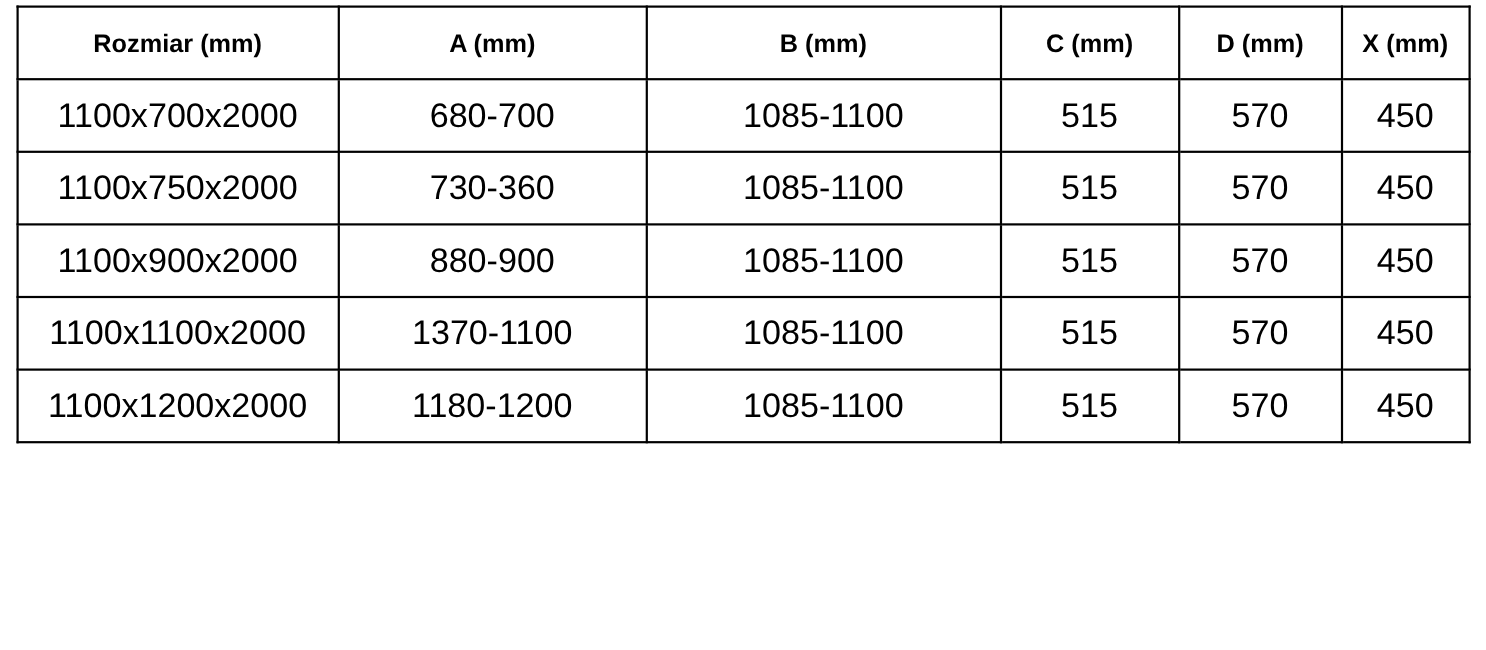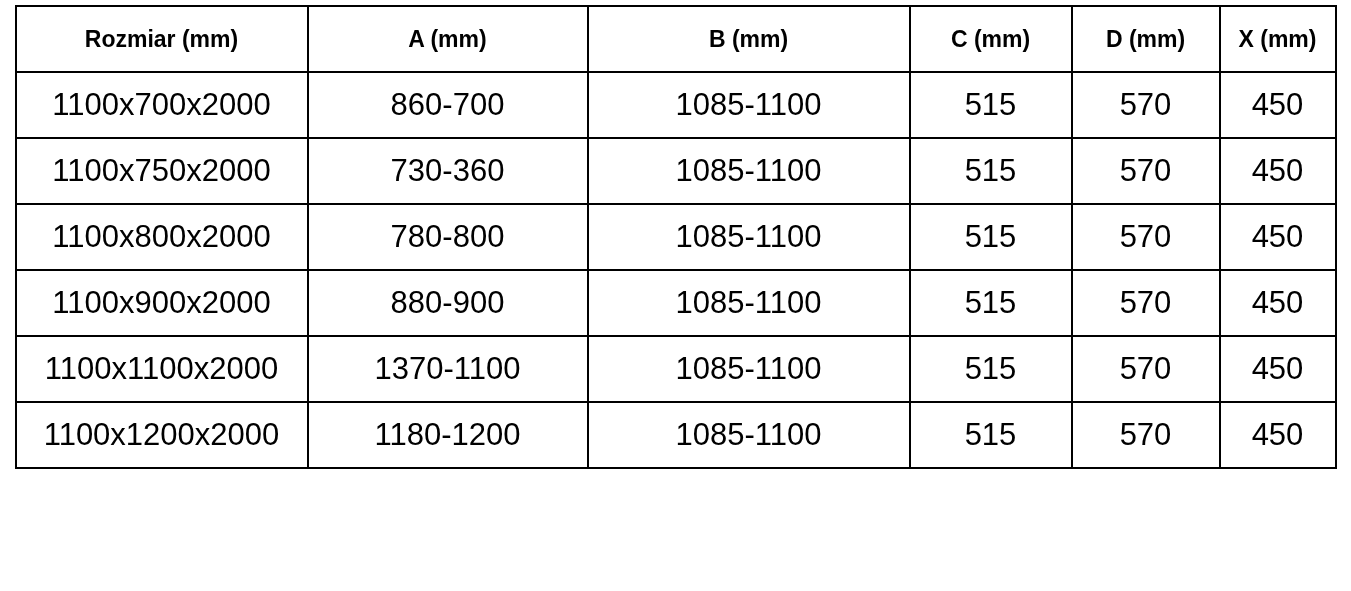--- a/index.html
+++ b/index.html
@@ -70,37 +70,29 @@
         <th>A (mm)</th>
         <th>B (mm)</th>
         <th>C (mm)</th>
         <th>D (mm)</th>
         <th>X (mm)</th>
       </tr>
     </thead>
     <tbody>
       <tr>
         <td>1100x700x2000</td>
-        <td>860-700</td>
+        <td>680-700</td>
         <td>1085-1100</td>
         <td>515</td>
         <td>570</td>
         <td>450</td>
       </tr>
       <tr>
         <td>1100x750x2000</td>
         <td>730-360</td>
-        <td>1085-1100</td>
-        <td>515</td>
-        <td>570</td>
-        <td>450</td>
-      </tr>
-      <tr>
-        <td>1100x800x2000</td>
-        <td>780-800</td>
         <td>1085-1100</td>
         <td>515</td>
         <td>570</td>
         <td>450</td>
       </tr>
       <tr>
         <td>1100x900x2000</td>
         <td>880-900</td>
         <td>1085-1100</td>
         <td>515</td>

